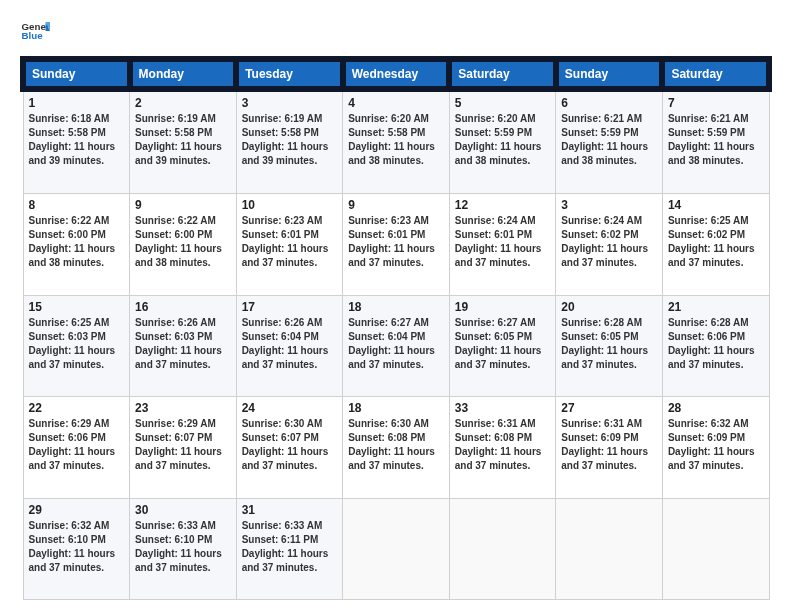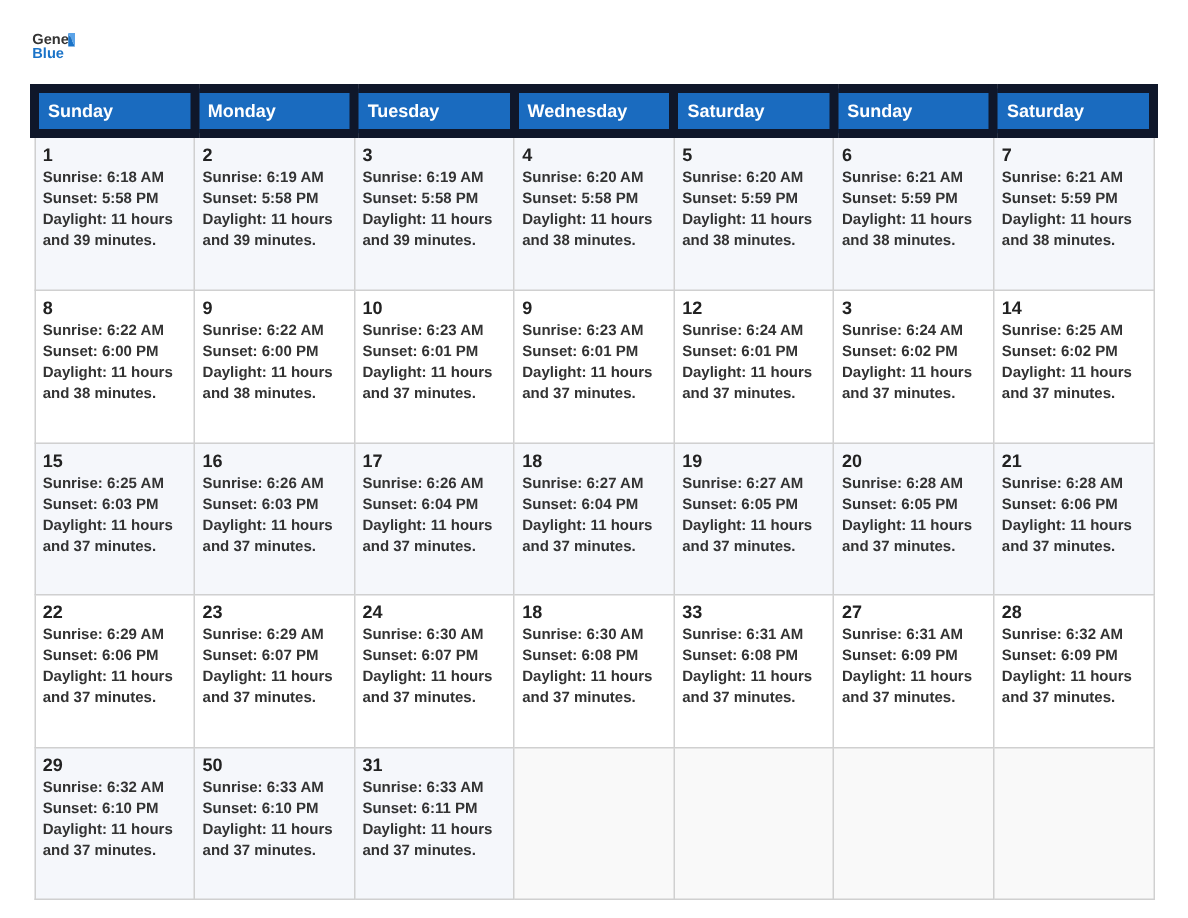--- a/index.html
+++ b/index.html
@@ -243,21 +243,21 @@
             <span class="day-num">28</span>
             <div class="day-detail">Sunrise: 6:32 AM<br>Sunset: 6:09 PM<br>Daylight: 11 hours and 37 minutes.</div>
           </td>
         </tr>
         <tr class="last-row">
           <td>
             <span class="day-num">29</span>
             <div class="day-detail">Sunrise: 6:32 AM<br>Sunset: 6:10 PM<br>Daylight: 11 hours and 37 minutes.</div>
           </td>
           <td>
-            <span class="day-num">50</span>
+            <span class="day-num">30</span>
             <div class="day-detail">Sunrise: 6:33 AM<br>Sunset: 6:10 PM<br>Daylight: 11 hours and 37 minutes.</div>
           </td>
           <td>
             <span class="day-num">31</span>
             <div class="day-detail">Sunrise: 6:33 AM<br>Sunset: 6:11 PM<br>Daylight: 11 hours and 37 minutes.</div>
           </td>
           <td class="empty-cell"></td>
           <td class="empty-cell"></td>
           <td class="empty-cell"></td>
           <td class="empty-cell"></td>

